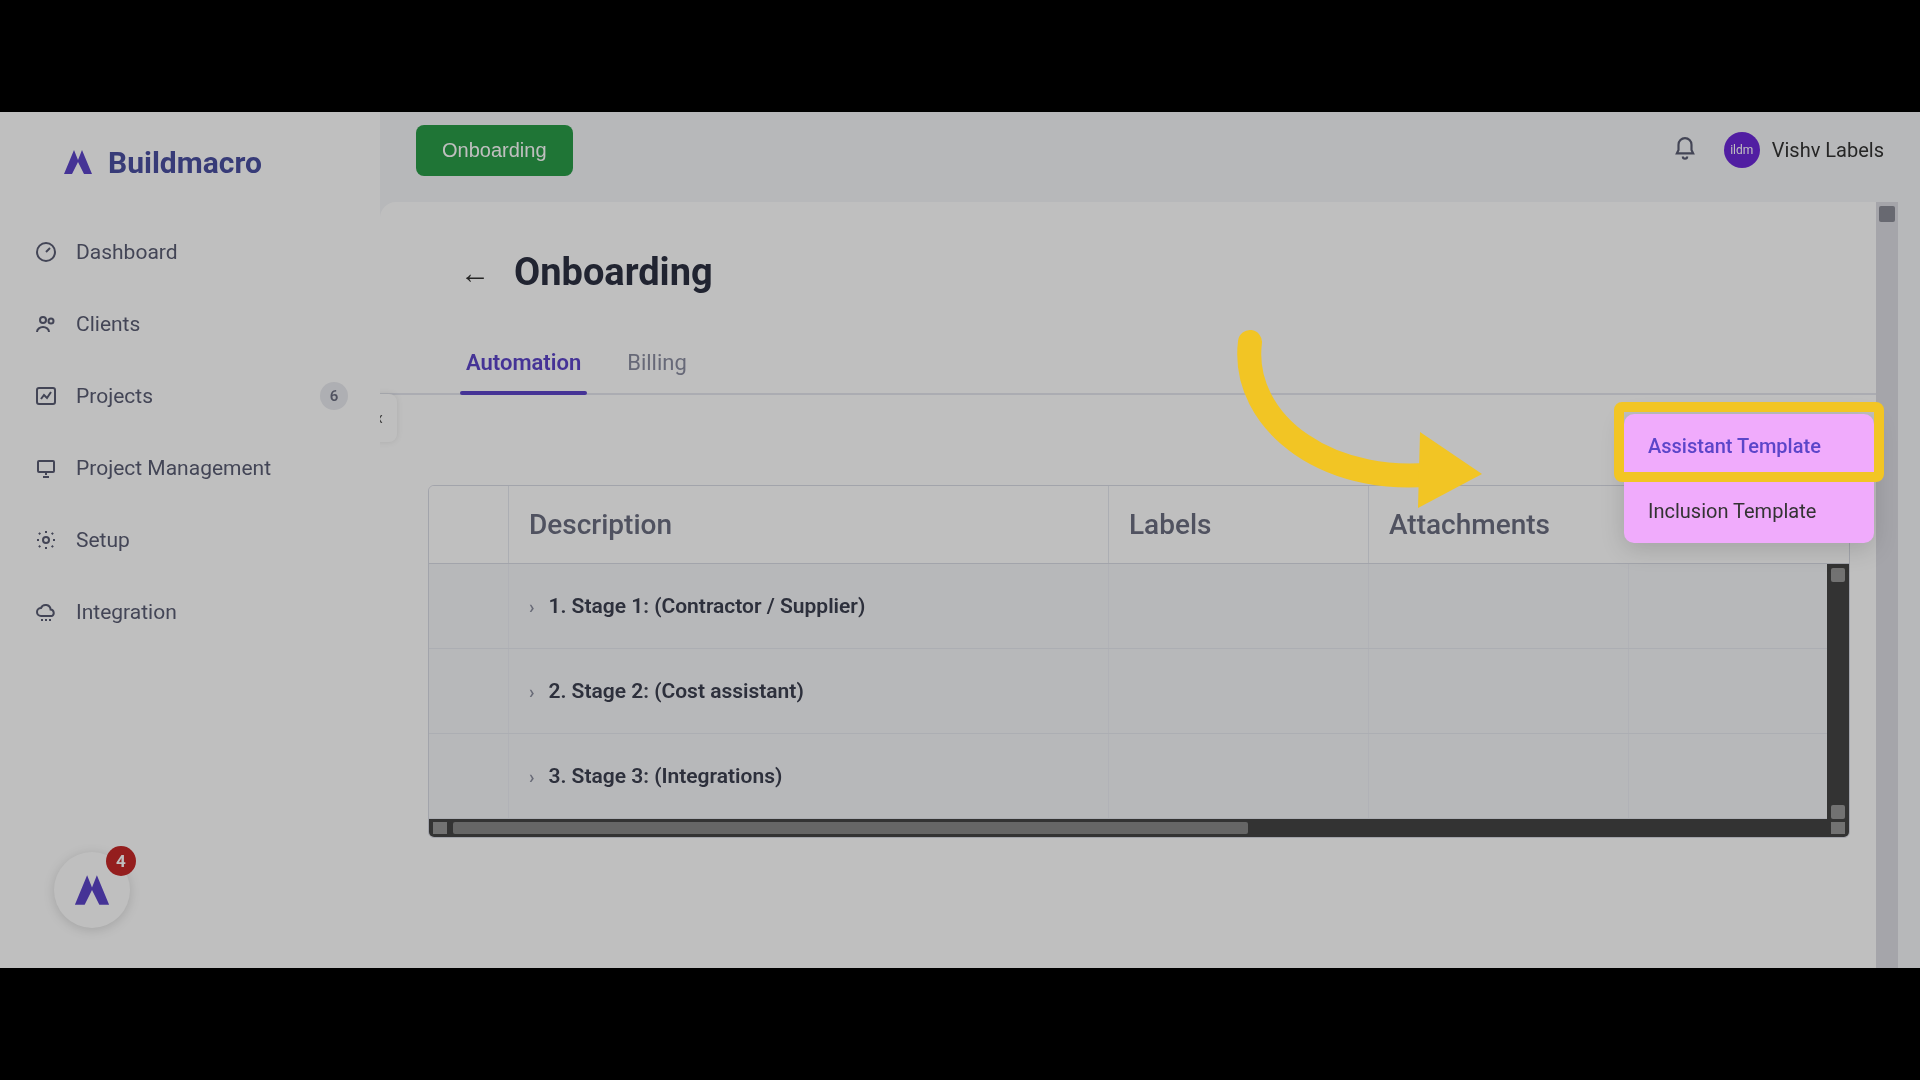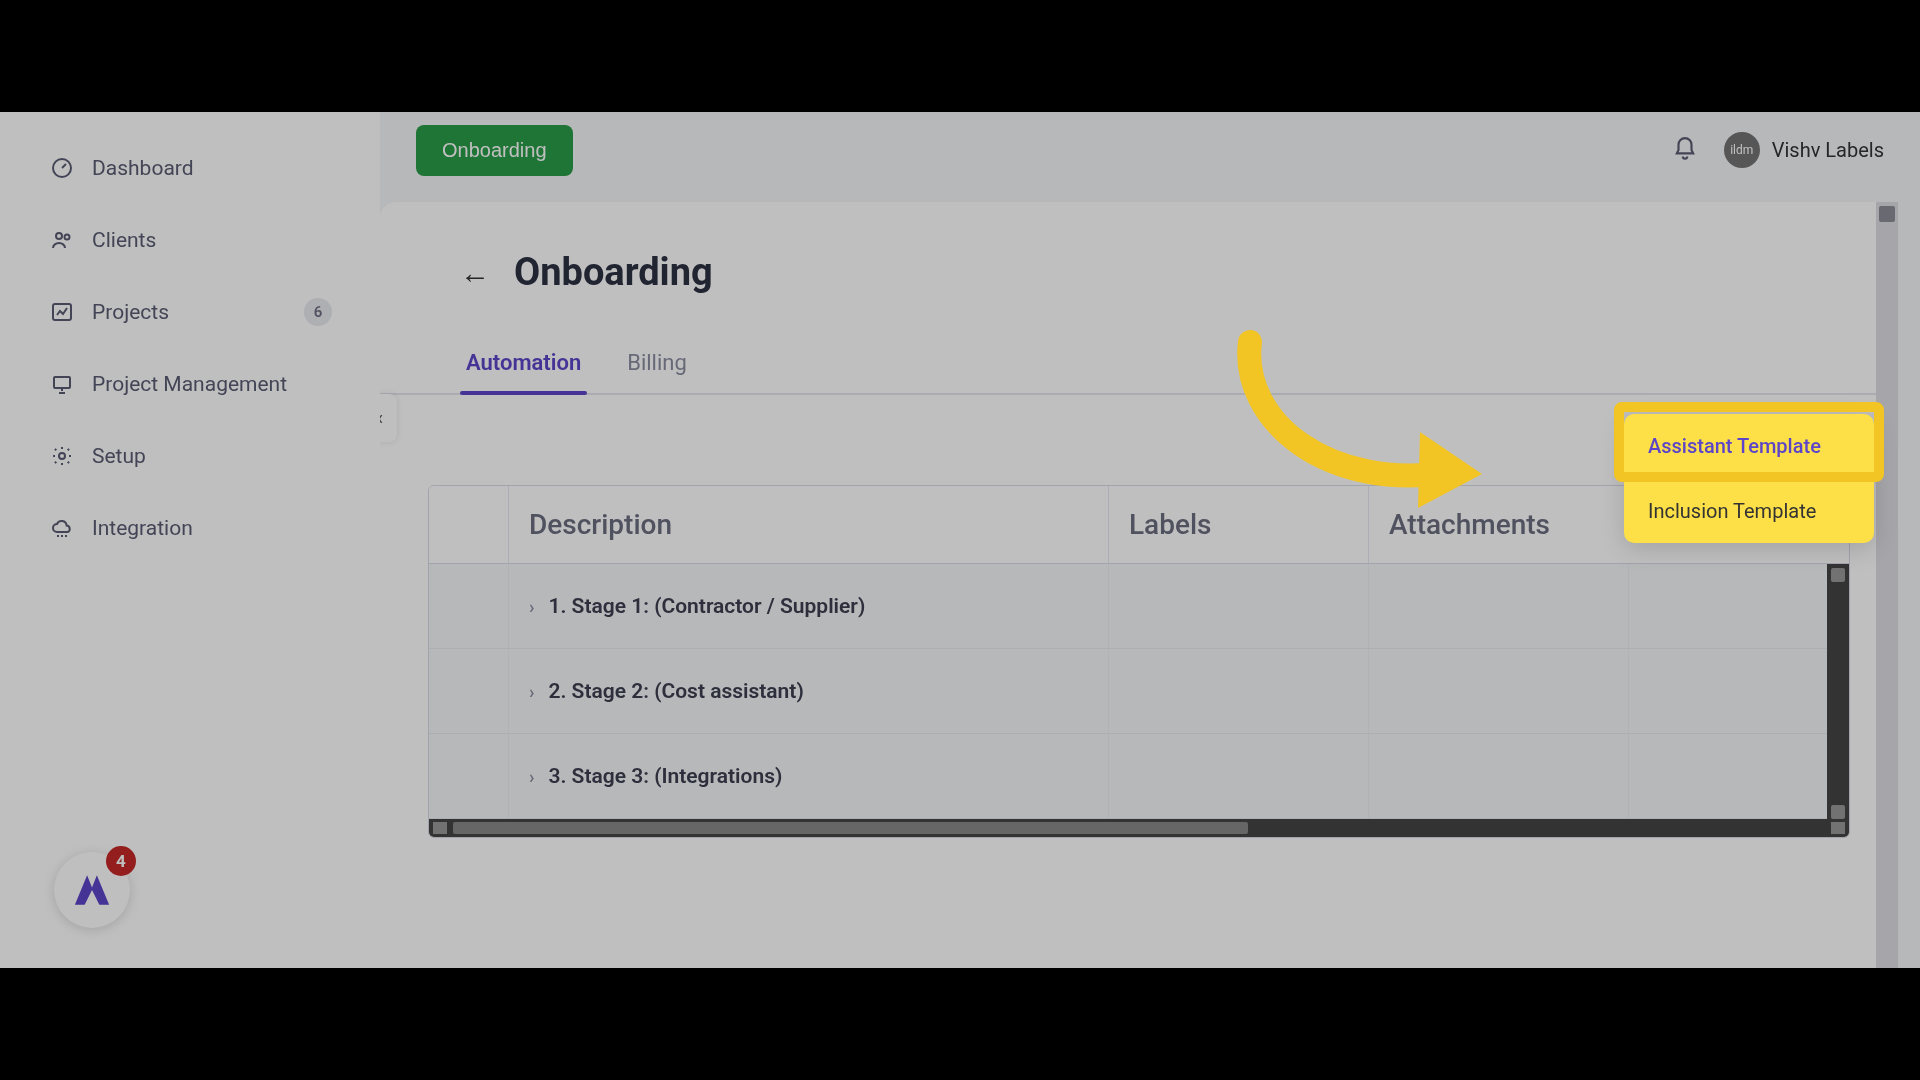--- a/index.html
+++ b/index.html
@@ -6,34 +6,34 @@
 html, body { width: 1920px; height: 1080px; font-family: -apple-system, BlinkMacSystemFont, "Segoe UI", Roboto, sans-serif; overflow: hidden; }
 body { background: #000; }
 
 .viewport { position: absolute; top: 112px; left: 0; width: 1920px; height: 856px; background: #f5f6f8; }
 .overlay-dim { position: absolute; top:0; left:0; right:0; bottom:0; background: rgba(0,0,0,0.25); z-index: 50; pointer-events:none; }
 
 .sidebar { position: absolute; top:0; left:0; width: 380px; height: 100%; background: #fff; padding: 24px 0; }
 .logo { display:flex; align-items:center; gap:12px; padding: 8px 40px 40px 60px; }
 .logo-mark { width:36px; height:36px; position:relative; }
 .logo-text { font-size: 30px; font-weight: 700; color: #4a4fa0; }
-.nav { display:flex; flex-direction:column; gap: 8px; padding: 0 24px; justify-content: center; }
+.nav { display:flex; flex-direction:column; gap: 8px; padding: 0 8px; justify-content: center; }
 .nav-item { display:flex; align-items:center; gap:16px; padding: 18px 24px; border-radius: 10px; color: #5a5d73; font-size: 21px; cursor:pointer; }
 .nav-icon { width:28px; height:28px; display:flex; align-items:center; justify-content:center; color:#5a5d73; }
 .nav-badge { margin-left:auto; background:#e9eaef; color:#6b6e80; font-size:15px; font-weight:600; border-radius:50%; width:28px; height:28px; display:flex; align-items:center; justify-content:center; }
 
 .fab { position:absolute; bottom: 40px; left: 54px; width: 76px; height:76px; border-radius:50%; background:#fff; box-shadow: 0 2px 12px rgba(0,0,0,0.15); display:flex; align-items:center; justify-content:center; }
 .fab-inner { width:44px; height:44px; }
 .fab-badge { position:absolute; top:-6px; right:-6px; background:#c62828; color:#fff; font-size:17px; font-weight:700; width:30px; height:30px; border-radius:50%; display:flex; align-items:center; justify-content:center; }
 
 .topbar { position:absolute; top:0; left:380px; right:0; height: 76px; display:flex; align-items:center; padding: 0 36px; }
 .pill-btn { background:#2a9d49; color:#fff; padding: 14px 26px; border-radius:8px; font-size:20px; font-weight:500; border:none; cursor:pointer; }
 .top-spacer { flex:1; }
 .bell { width:28px; height:28px; margin-right: 24px; color:#5a5d73; cursor:pointer; }
-.avatar { width:36px; height:36px; border-radius:50%; background:#737373; color:#fff; font-size:12px; display:flex; align-items:center; justify-content:center; margin-right:12px; }
+.avatar { width:36px; height:36px; border-radius:50%; background:#6d28d9; color:#fff; font-size:12px; display:flex; align-items:center; justify-content:center; margin-right:12px; }
 .username { font-size:20px; color:#333; }
 
 .content { position:absolute; top:90px; left:380px; right:22px; bottom:0; background:#fff; border-radius: 16px 0 0 0; overflow:hidden; }
 .content-inner { position:absolute; top:0; left:0; right:0; bottom:0; }
 .page-header { display:flex; align-items:center; gap:24px; padding: 48px 80px 32px 80px; }
 .back-arrow { font-size:30px; color:#333; cursor:pointer; }
 .page-title { font-size:38px; font-weight:700; color:#2d3142; }
 
 .edge-collapse { position:absolute; left:-17px; top:192px; width:34px; height:48px; background:#fff; border-radius:0 8px 8px 0; display:flex; align-items:center; justify-content:center; font-size:20px; color:#555; box-shadow:0 0 6px rgba(0,0,0,0.1); cursor:pointer; }
 
@@ -58,34 +58,42 @@
 .tscroll-vthumb { position:absolute; top:4px; left:4px; right:4px; height:14px; background:#999; border-radius:2px; }
 .tscroll-vd { position:absolute; bottom:0; left:4px; right:4px; height:14px; background:#999; border-radius:2px; }
 .tscrollbar-h { height:18px; background:#454545; position:relative; }
 .tscroll-hthumb { position:absolute; left:24px; top:3px; height:12px; width:56%; background:#888; border-radius:2px; }
 .tscroll-hl { position:absolute; left:4px; top:3px; width:14px; height:12px; background:#999; }
 .tscroll-hr { position:absolute; right:4px; top:3px; width:14px; height:12px; background:#999; }
 
 .content-scroll { position:absolute; right:0; top:0; bottom:0; width:22px; background:#dcdde3; z-index:40; }
 .content-scroll-thumb { position:absolute; top:4px; left:3px; right:3px; height:16px; background:#8b8d97; border-radius:2px; }
 
-.dropdown { position:absolute; right:46px; top:302px; width:250px; background:#fde047; border-radius:10px; box-shadow: 0 6px 24px rgba(0,0,0,0.15); overflow:visible; z-index:70; }
+.dropdown { position:absolute; right:46px; top:302px; width:250px; background:#f0abfc; border-radius:10px; box-shadow: 0 6px 24px rgba(0,0,0,0.15); overflow:visible; z-index:70; }
 .dd-item { padding: 20px 24px; font-size:20px; color:#333; cursor:pointer; }
 .dd-item.highlight { color:#5c45c9; font-weight:500; }
 .dd-sep { height:1px; background:#eceef4; margin:0 0; }
 .callout { position:absolute; right:36px; top:290px; width:270px; height:80px; border:10px solid #f2c524; border-radius:8px; z-index:72; pointer-events:none; }
 
 .arrow-annot { position:absolute; z-index:71; pointer-events:none; }
 </style>
 </head>
 <body>
 
 <div class="viewport">
 
   <aside class="sidebar">
+    <div class="logo">
+      <div class="logo-mark">
+        <svg viewBox="0 0 36 36">
+            <path d="M4 30 L14 6 L18 16 L22 6 L32 30 L24 30 L18 18 L12 30 Z" fill="#5c45c9"></path>
+          </svg>
+      </div>
+      <span class="logo-text">Buildmacro</span>
+    </div>
     <nav class="nav">
       <div class="nav-item">
         <span class="nav-icon">
             <svg width="24" height="24" viewBox="0 0 24 24" fill="none" stroke="currentColor" stroke-width="2">
               <circle cx="12" cy="12" r="9"></circle>
               <path d="M12 12 L16 8"></path>
             </svg>
           </span>
         <span>Dashboard</span>
       </div>

